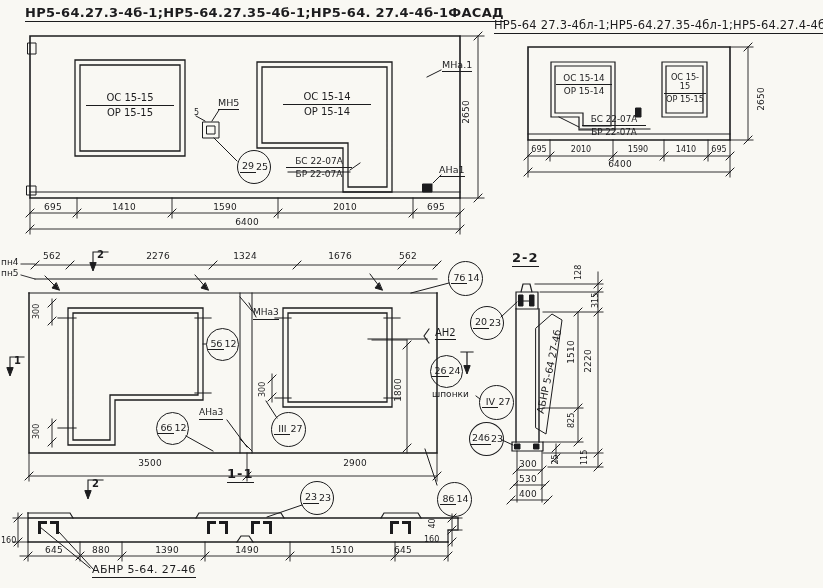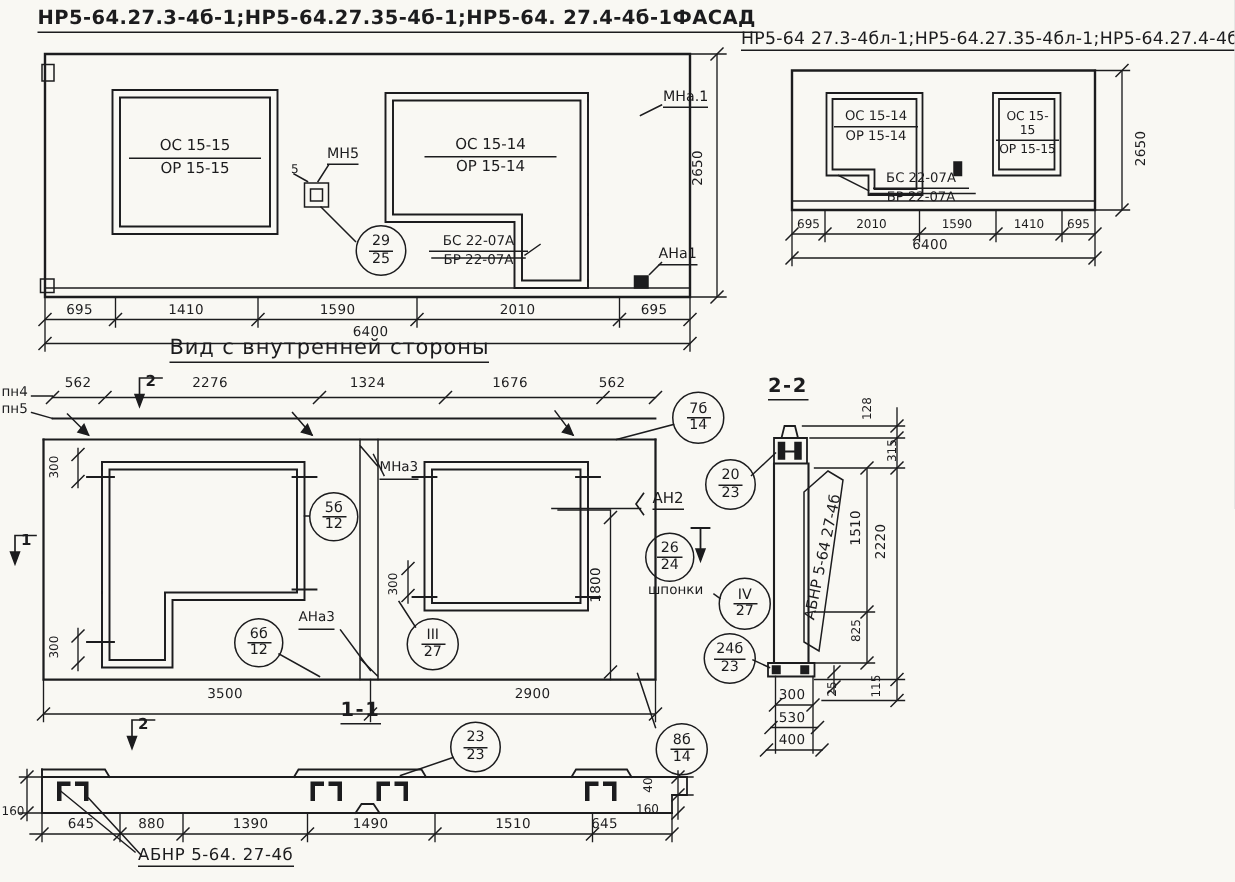--- a/index.html
+++ b/index.html
@@ -11,21 +11,21 @@
   .dim{font-size:9px;letter-spacing:.2px}
   .sm{font-size:8px}
   .ctr{text-align:center}
   .u{border-bottom:1.4px solid #1c1c1e;padding-bottom:1px}
   .rot{transform:rotate(-90deg);transform-origin:center center}
   .rot78{transform:rotate(-78deg);transform-origin:center center}
   .frac{position:absolute;z-index:2;text-align:center;line-height:1.15}
   .frac .t{display:block;border-bottom:1.2px solid #1c1c1e;padding:0 3px 1px}
   .frac .b{display:block;padding-top:1px}
   .bubble{position:absolute;z-index:2;border:1.3px solid #1c1c1e;border-radius:50%;
-          display:flex;flex-direction:column;align-items:center;justify-content:center;
+          display:flex;align-items:center;justify-content:center;
           font-size:9.5px;line-height:1.1;background:transparent}
   .bubble .t{display:block;border-bottom:1.1px solid #1c1c1e;padding:0 2px;min-width:16px;text-align:center}
   .bubble .b{display:block;text-align:center}
   .title{font-size:13px;letter-spacing:.3px;font-weight:700}
   .stitle{font-size:13px;font-weight:600;letter-spacing:1px}
 </style>
 </head>
 <body>
 
 <div class="sheet">
@@ -179,23 +179,22 @@
     <span class="b">БР 22-07А</span>
   </div>
   <div class="lbl dim rot ctr" style="left:745px;top:94px;width:34px">2650</div>
   <div class="lbl sm ctr" style="left:522px;top:146px;width:34px">695</div>
   <div class="lbl sm ctr" style="left:564px;top:146px;width:34px">2010</div>
   <div class="lbl sm ctr" style="left:621px;top:146px;width:34px">1590</div>
   <div class="lbl sm ctr" style="left:669px;top:146px;width:34px">1410</div>
   <div class="lbl sm ctr" style="left:702px;top:146px;width:34px">695</div>
   <div class="lbl dim ctr" style="left:600px;top:160px;width:40px">6400</div>
 
-  <div class="lbl u" style="left:113px;top:225px;font-size:14px;letter-spacing:.6px;font-weight:500">Вид с внутренней стороны</div>
   <div class="lbl dim ctr" style="left:35px;top:252px;width:34px">562</div>
-  <div class="lbl dim ctr" style="left:123px;top:252px;width:34px">2276</div>
+  <div class="lbl dim ctr" style="left:141px;top:252px;width:34px">2276</div>
   <div class="lbl dim ctr" style="left:228px;top:252px;width:34px">1324</div>
   <div class="lbl dim ctr" style="left:323px;top:252px;width:34px">1676</div>
   <div class="lbl dim ctr" style="left:391px;top:252px;width:34px">562</div>
   <div class="lbl" style="left:1px;top:258px;font-size:9px">пн4</div>
   <div class="lbl" style="left:1px;top:269px;font-size:9px">пн5</div>
   <div class="lbl" style="left:97px;top:249px;font-size:10px;font-weight:600">2</div>
   <div class="lbl" style="left:14px;top:355px;font-size:10px;font-weight:600">1</div>
   <div class="lbl" style="left:92px;top:478px;font-size:10px;font-weight:600">2</div>
   <div class="lbl sm rot ctr" style="left:25px;top:307px;width:24px">300</div>
   <div class="lbl sm rot ctr" style="left:25px;top:427px;width:24px">300</div>

